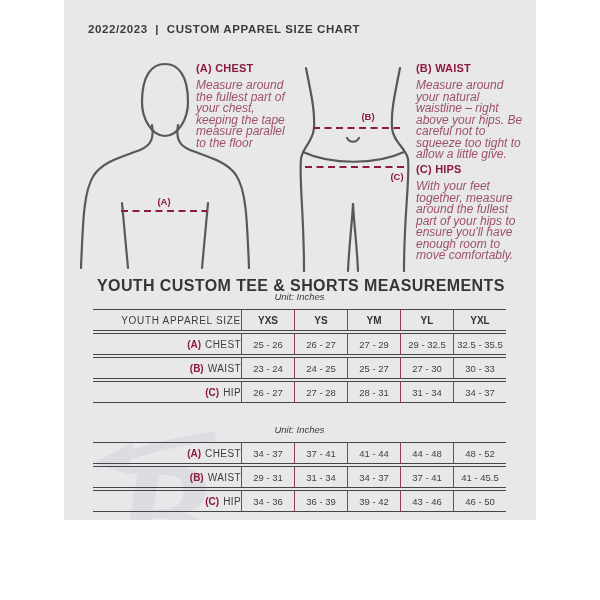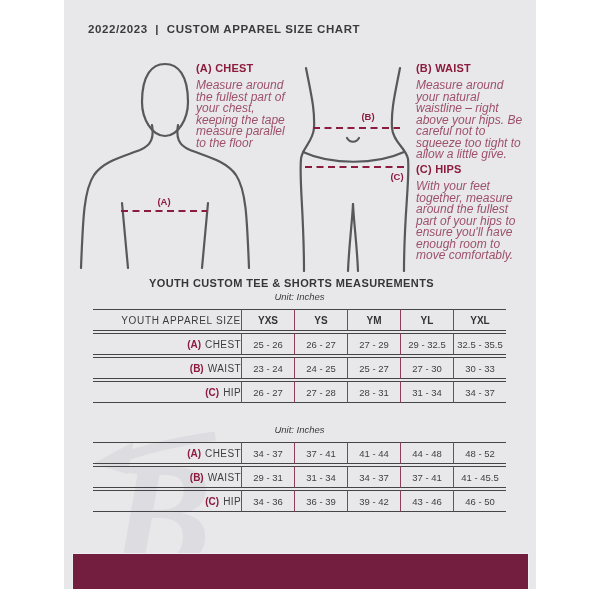--- a/index.html
+++ b/index.html
@@ -2,21 +2,21 @@
 <html><head>
 <meta charset="utf-8">
 <style>
   html,body{margin:0;padding:0;}
   body{
     width:600px;height:600px;position:relative;background:#ffffff;
     font-family:"Liberation Sans", sans-serif;
     -webkit-font-smoothing:antialiased;
   }
   .page{
-    position:absolute;left:64px;top:0;width:472px;height:589px;
+    position:absolute;left:64px;top:0;width:472px;height:520px;
     background:#e8e8ea;overflow:hidden;
   }
   
   .hdr-title{
     position:absolute;left:24px;top:23px;
     font-size:11.5px;font-weight:bold;color:#3b3b3d;
     letter-spacing:0.6px;white-space:pre;
   }
   .hdr-brand{
     position:absolute;top:19px;right:24px;
@@ -36,22 +36,22 @@
   }
   .g-chest{left:132px;top:62px;width:96px;}
   .g-waist{left:352px;top:62px;width:108px;}
   .g-hips{left:352px;top:163px;width:110px;}
   .fig{position:absolute;}
   .fig-stroke{fill:none;stroke:#57585a;stroke-width:2.2;stroke-linecap:round;}
   .dash-line{stroke:#8c1b3e;stroke-width:2;stroke-dasharray:7,4.5;fill:none;}
   .marker-label{font-size:9.5px;font-weight:bold;fill:#8c1b3e;}
   
   .tbl-title{
-    position:absolute;left:21px;width:413px;text-align:center;
-    font-size:11px;font-weight:bold;color:#363638;letter-spacing:0.4px;
+    position:absolute;left:33px;width:413px;text-align:left;
+    font-size:16px;font-weight:bold;color:#363638;letter-spacing:0.4px;
   }
   .tbl-unit{
     position:absolute;left:29px;width:413px;text-align:center;
     font-size:9.5px;font-style:italic;color:#3d3d3f;
   }
   .size-table{
     position:absolute;left:29px;width:413px;
     border-collapse:separate;border-spacing:0 2px;table-layout:fixed;
     z-index:1;
   }

